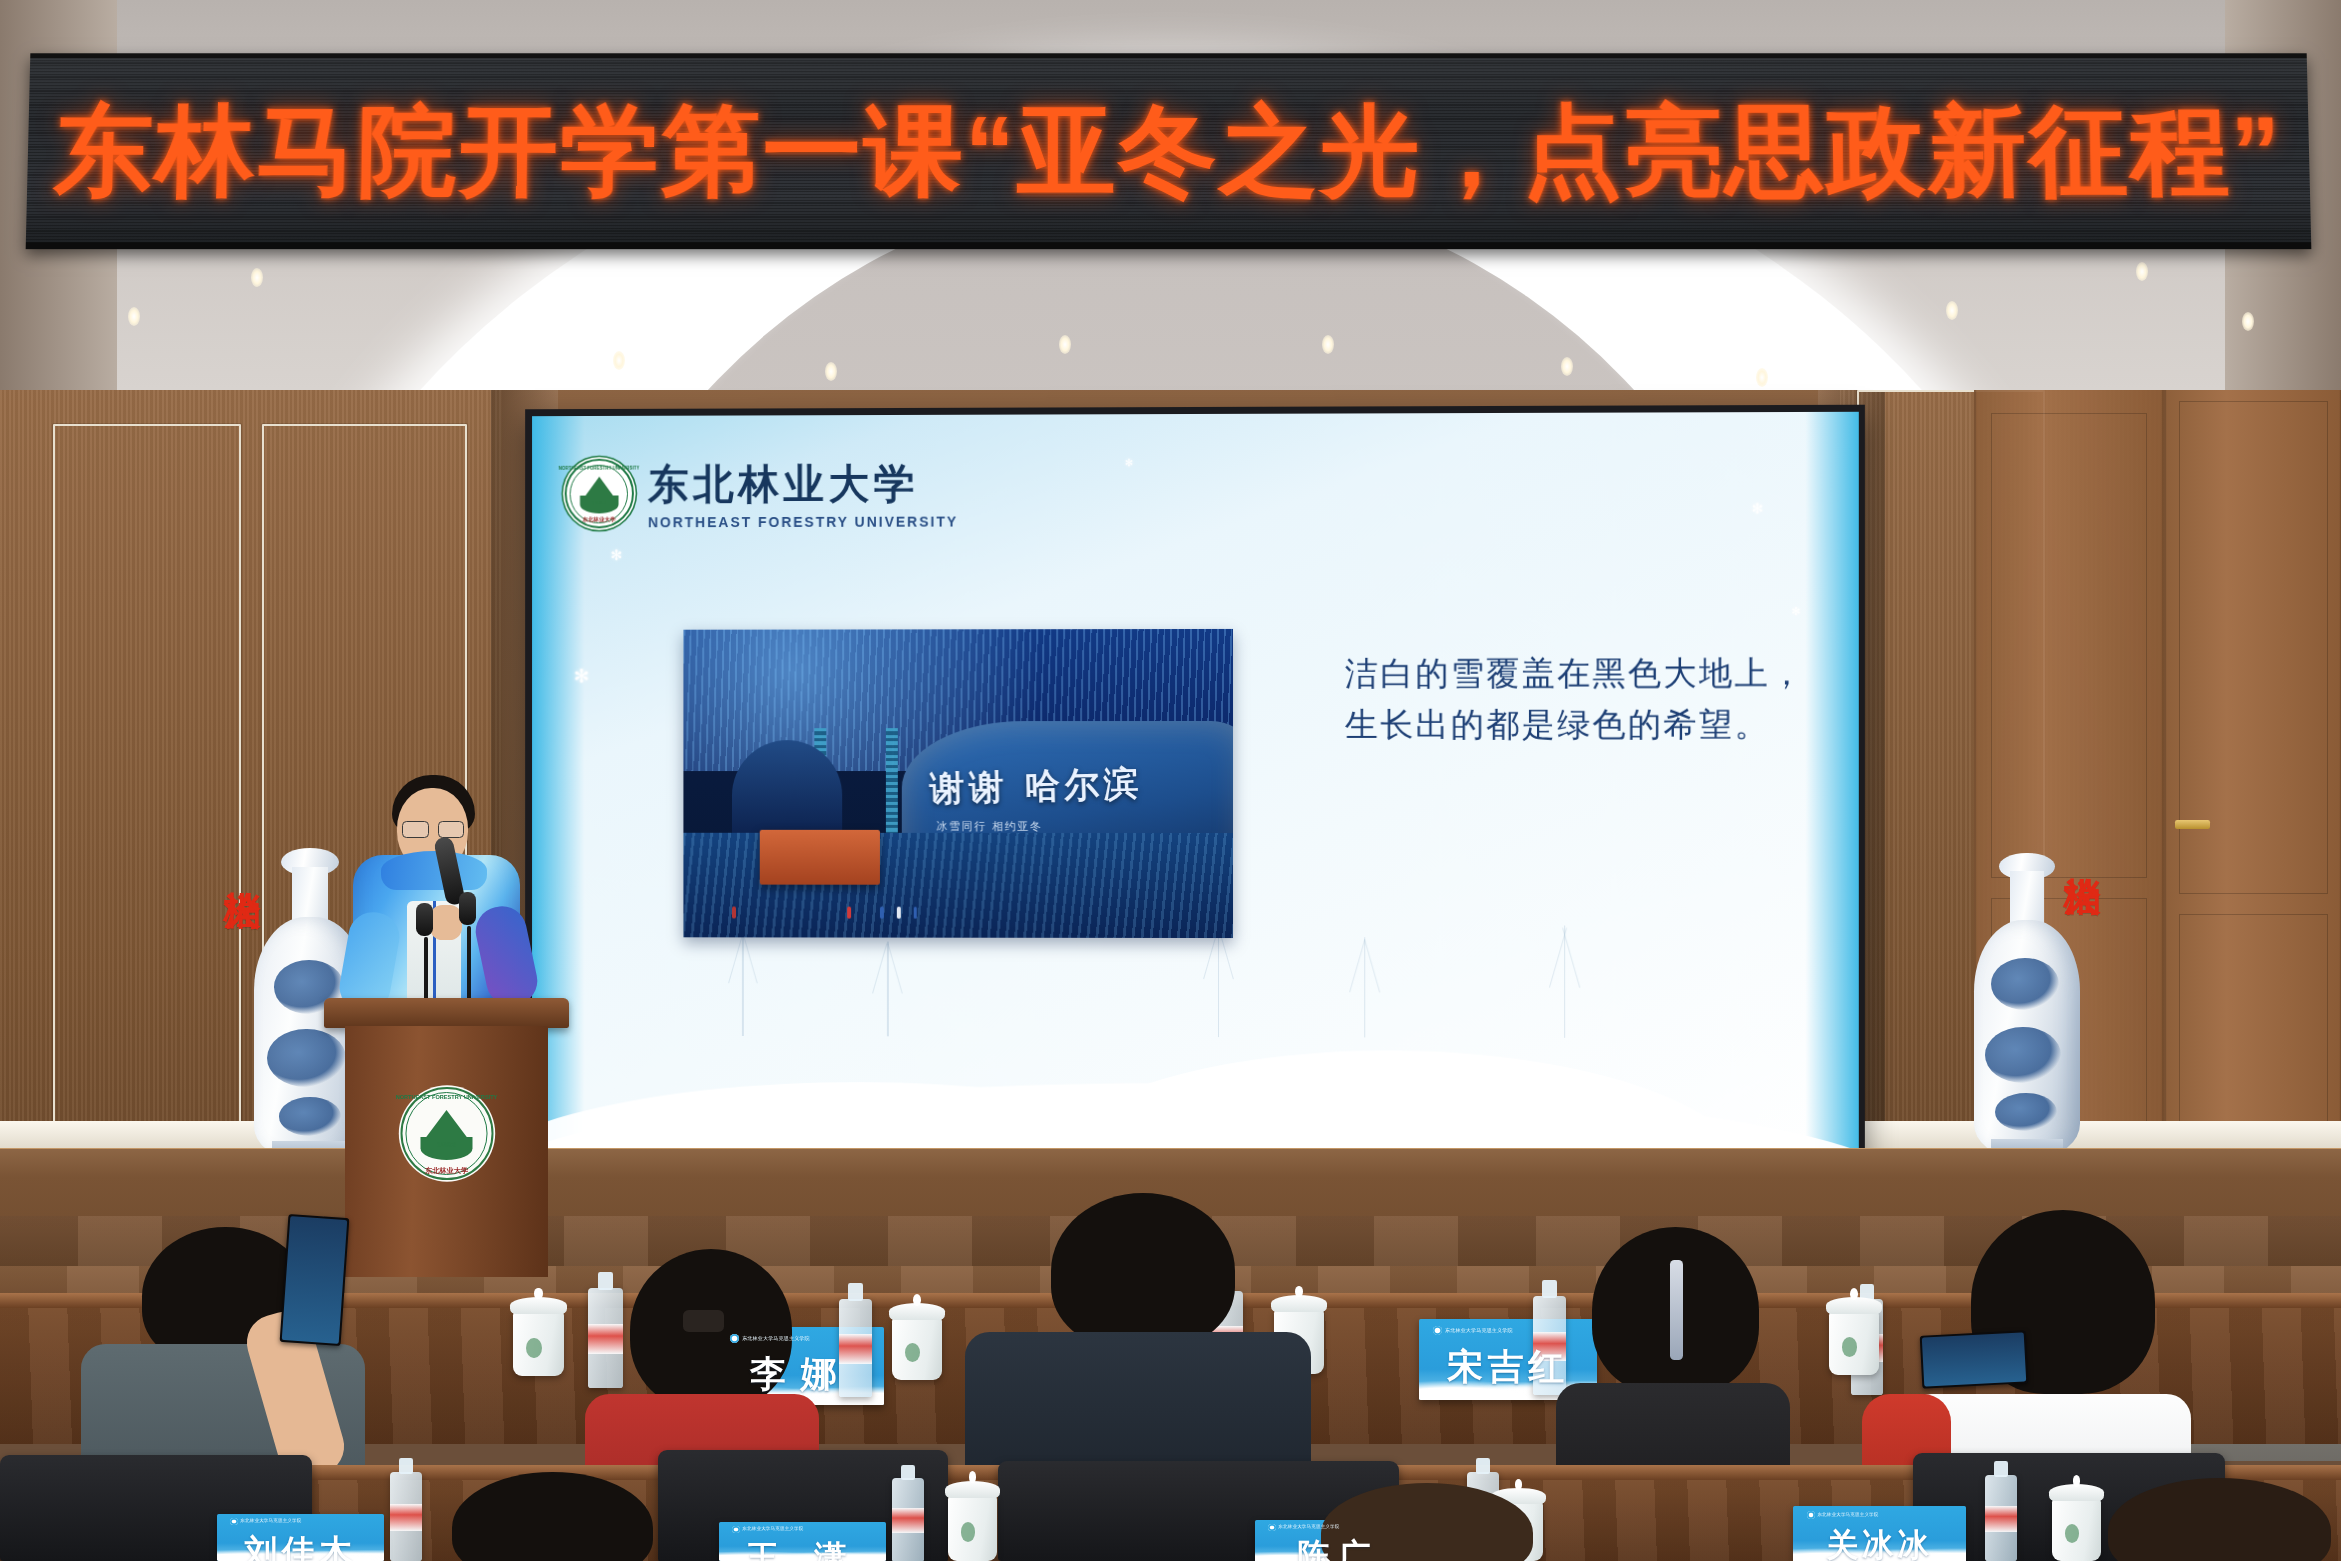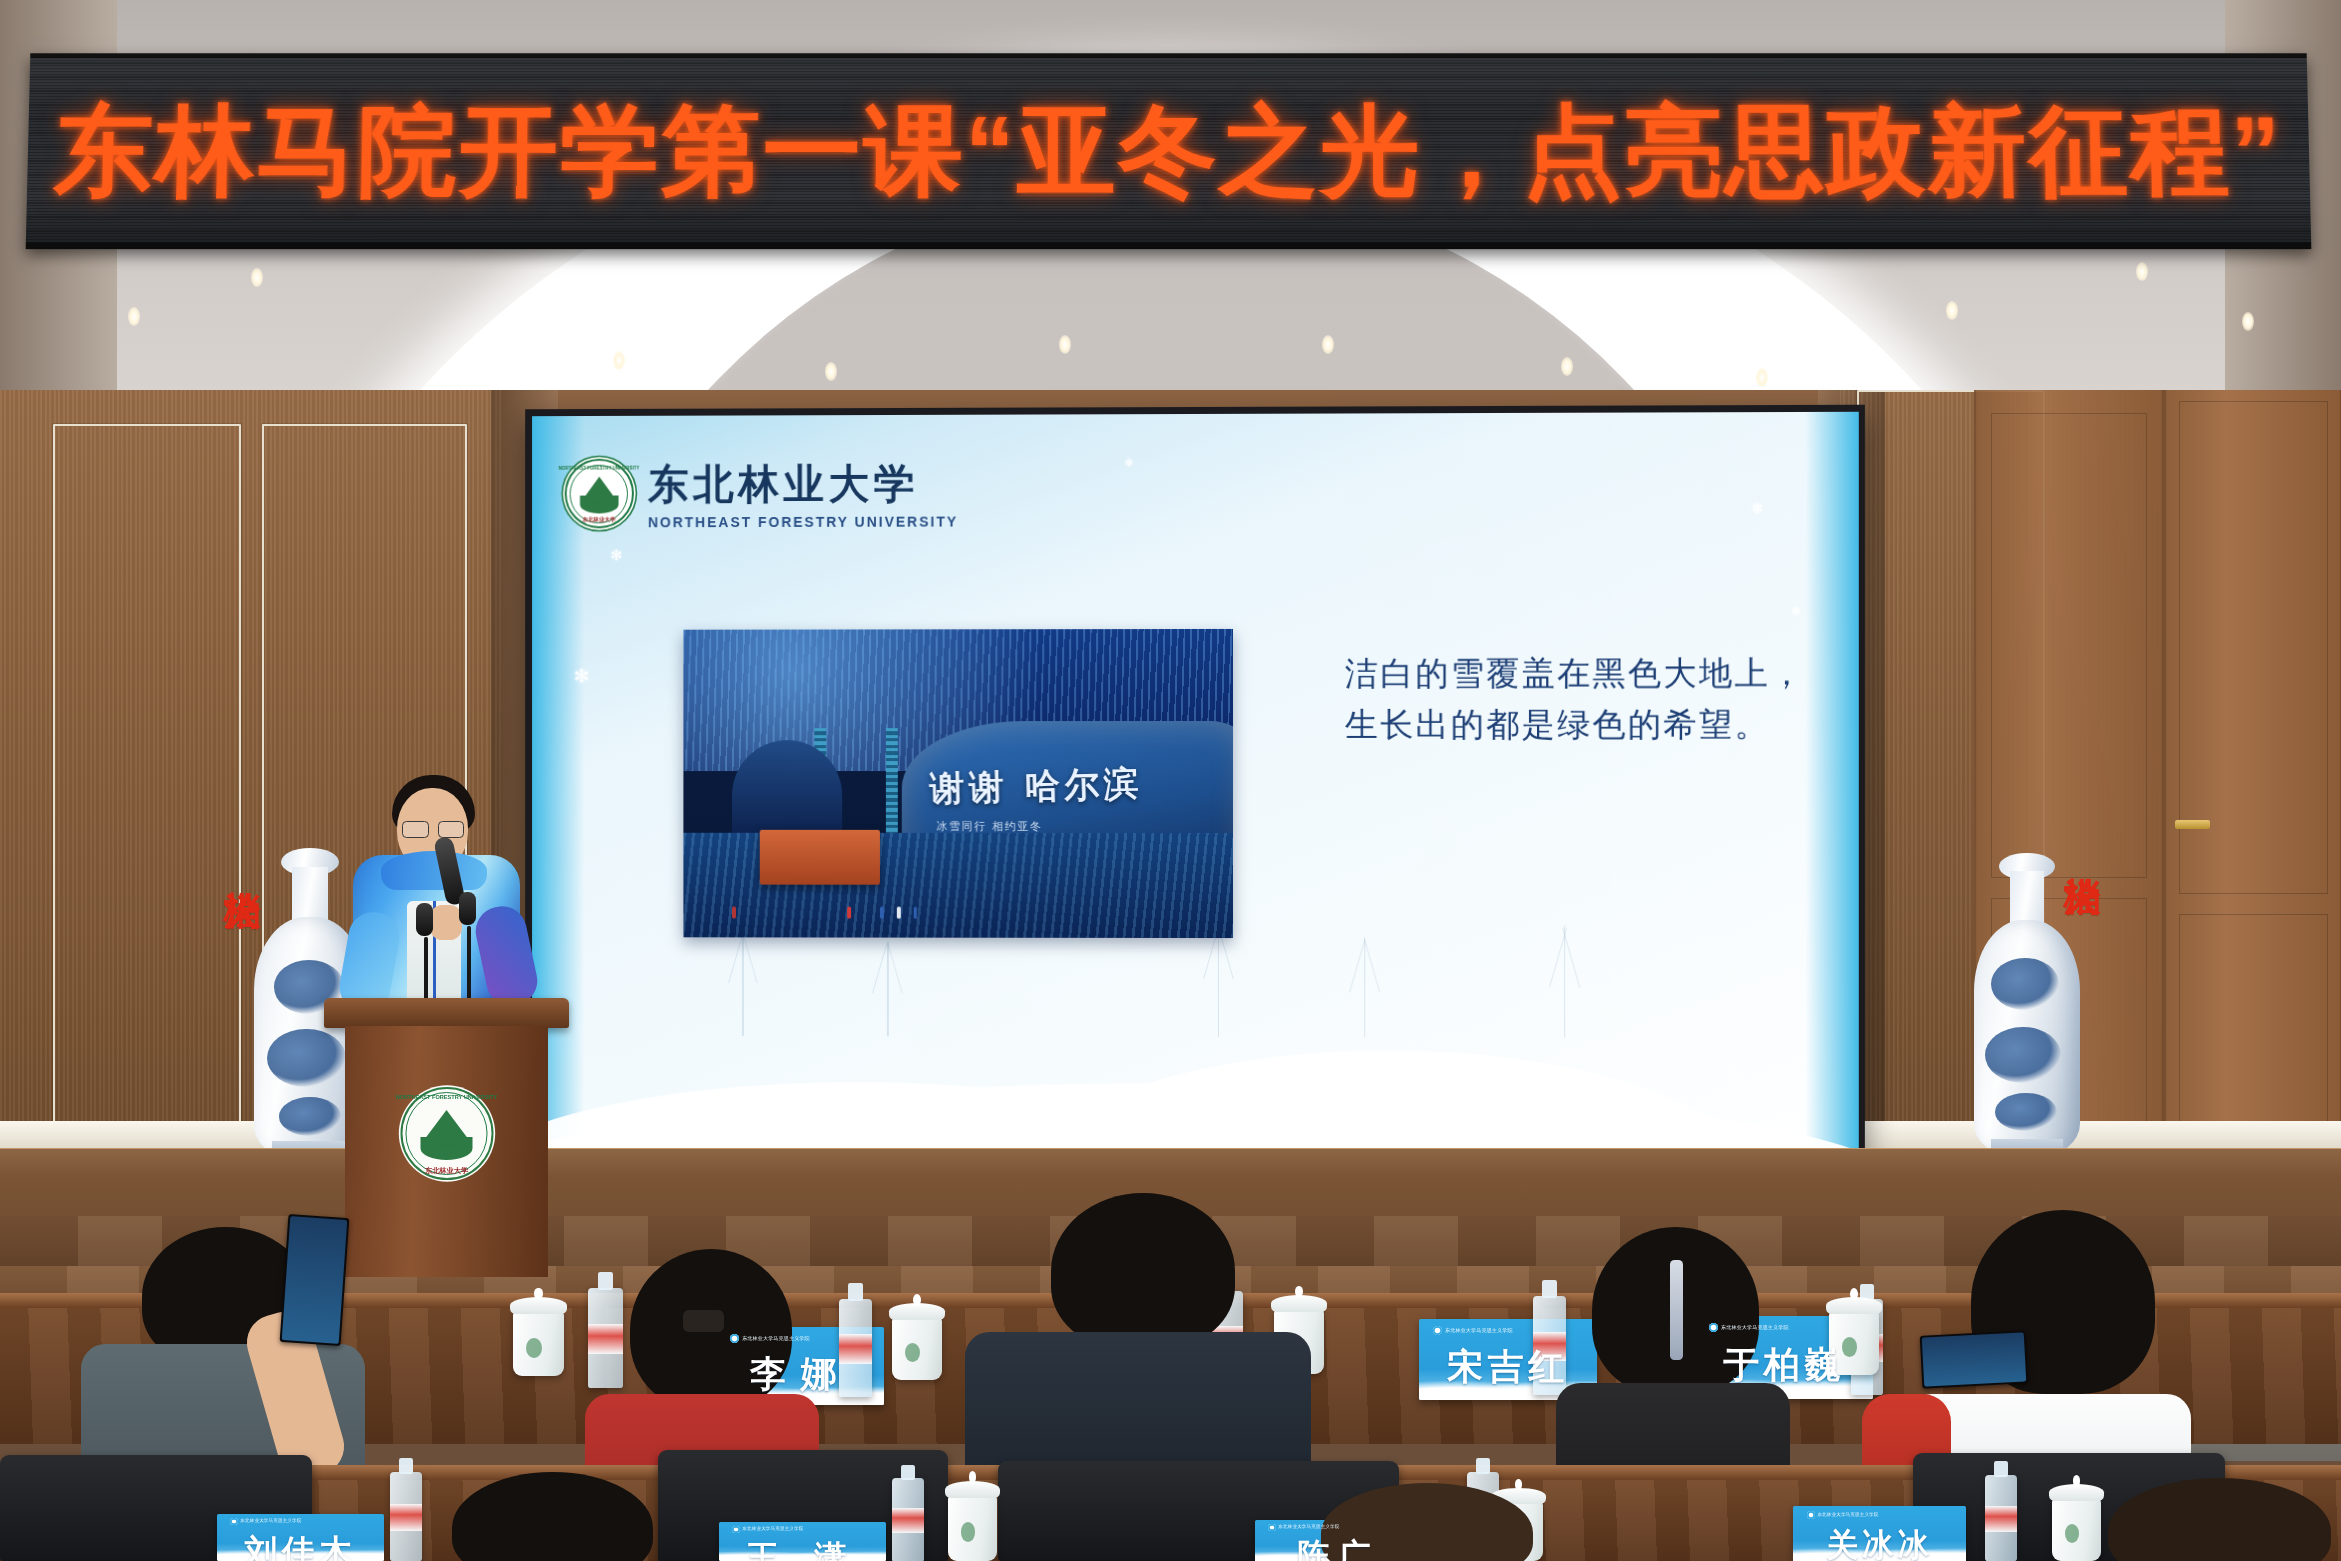--- a/index.html
+++ b/index.html
@@ -660,27 +660,20 @@
   </div>
 
   <div class="nameplate" style="left:1419px;top:1319px;width:178px;height:81px;text-decoration:underline;">
     <div class="np-logo">
       <div class="np-dot"></div>
       <div class="np-logo-text">东北林业大学马克思主义学院</div>
     </div>
     <div class="np-name" style="font-size:36px;letter-spacing:4.5px;">宋吉红</div>
   </div>
 
-  <div class="nameplate" style="left:1695px;top:1316px;width:178px;height:83px;">
-    <div class="np-logo">
-      <div class="np-dot"></div>
-      <div class="np-logo-text">东北林业大学马克思主义学院</div>
-    </div>
-    <div class="np-name" style="font-size:36px;letter-spacing:4.5px;">于柏巍</div>
-  </div>
 
   <div class="bottle" style="left:588px;top:1288px;width:35px;height:100px;">
       <div class="bottle-label"></div>
     </div>
   <div class="bottle" style="left:839px;top:1299px;width:33px;height:98px;">
       <div class="bottle-label"></div>
     </div>
   <div class="bottle" style="left:1210px;top:1291px;width:33px;height:98px;">
       <div class="bottle-label"></div>
     </div>

